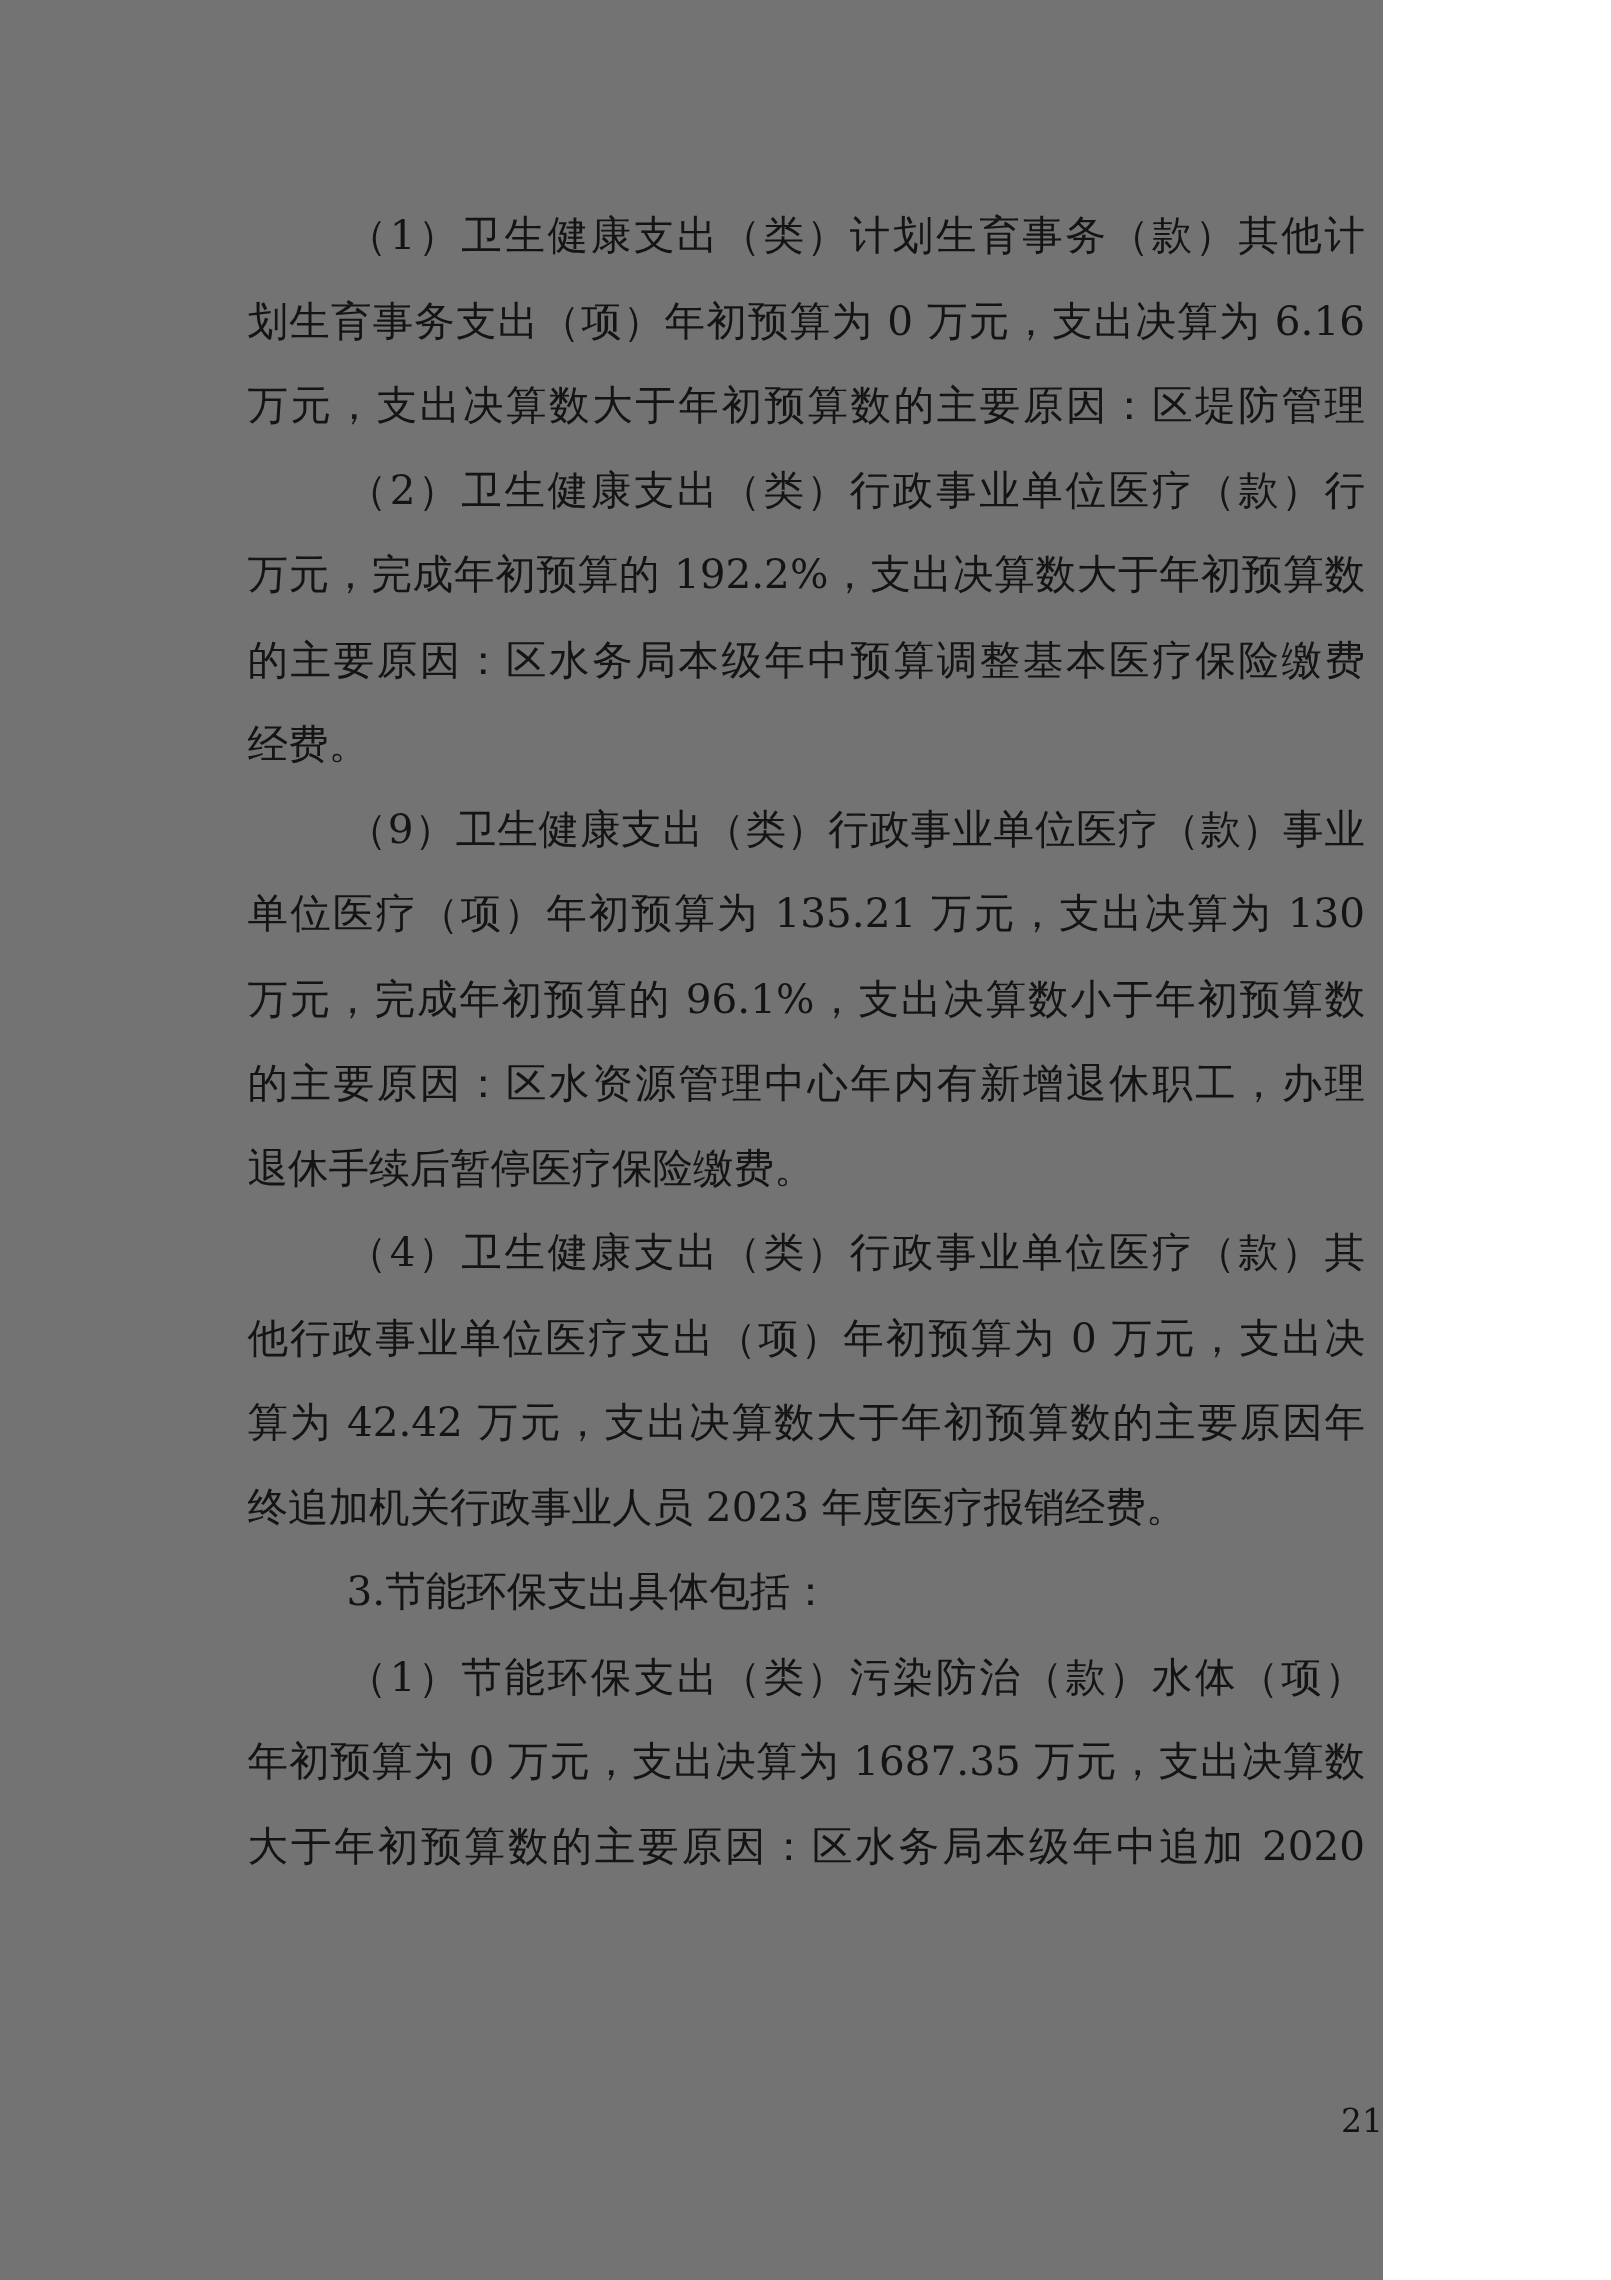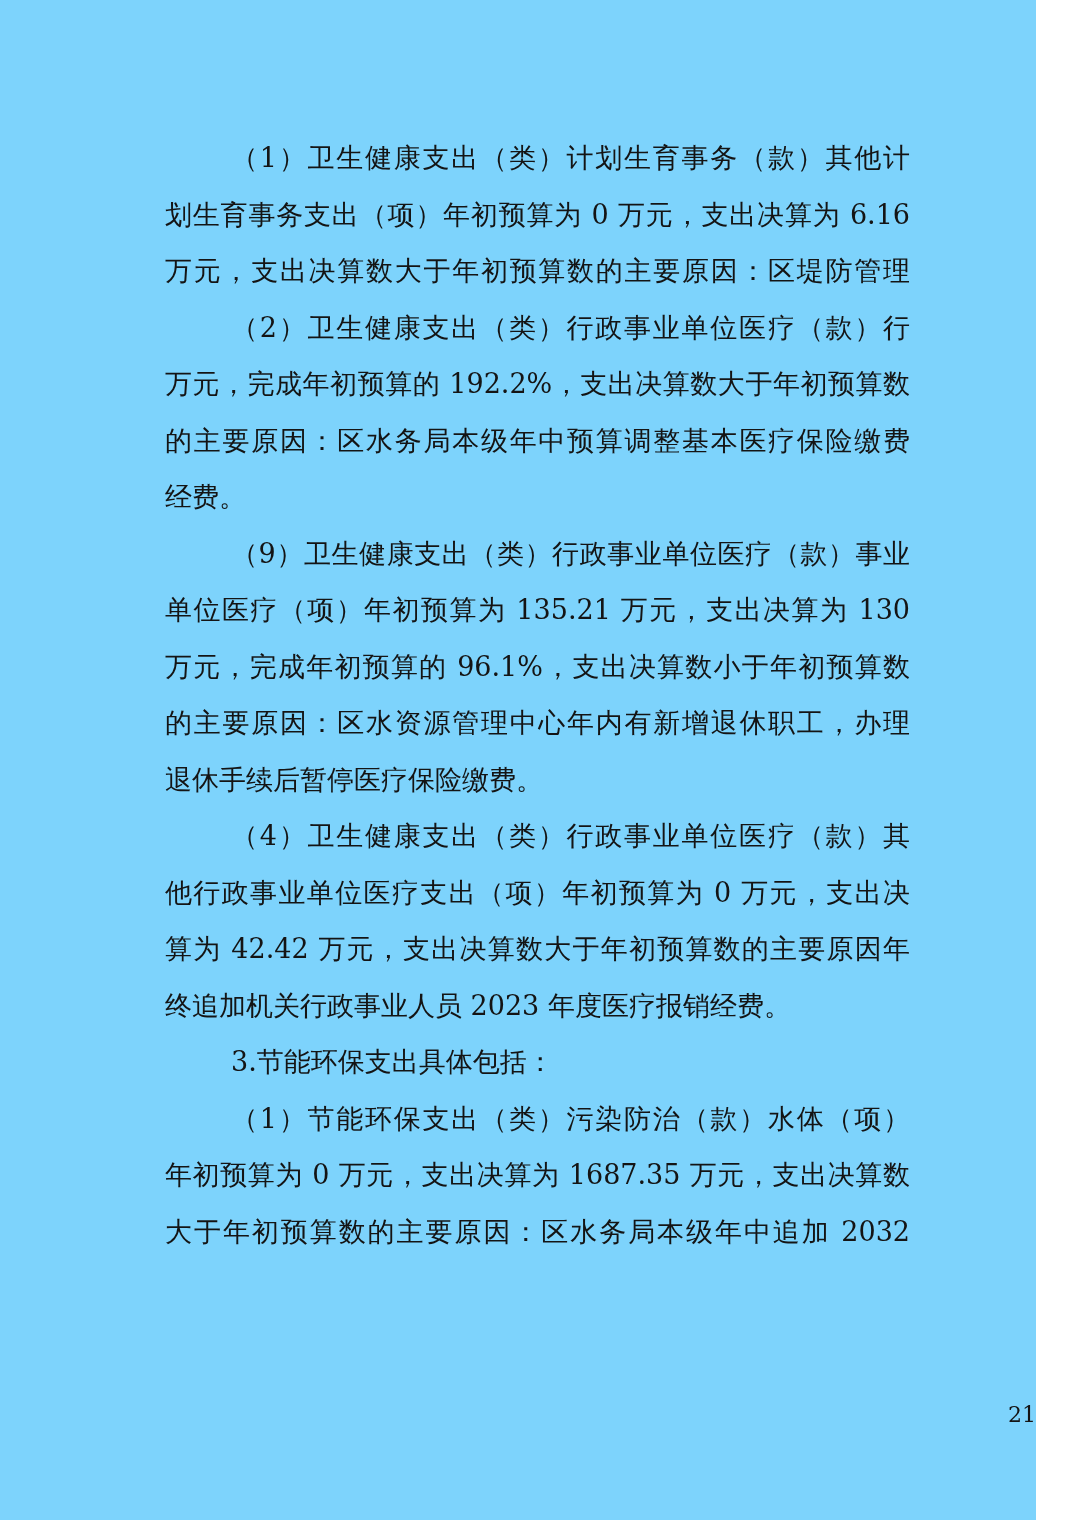--- a/index.html
+++ b/index.html
@@ -2,23 +2,23 @@
 <html><head>
 <meta charset="utf-8">
 <style>
   html, body {
     margin: 0;
     padding: 0;
     background: #ffffff;
   }
   .page {
     position: relative;
-    width: 1036px;
+    width: 922px;
     height: 1520px;
-    background: #7dd3fc;
+    background: #737373;
     color: #141414;
     font-family: "DejaVu Serif", "Liberation Serif", serif;
     overflow: hidden;
   }
   .content {
     position: absolute;
     left: 165px;
     top: 130px;
     width: 745px;
   }
@@ -86,19 +86,19 @@
       <div class="line para-end">终追加机关行政事业人员 2023 年度医疗报销经费。</div>
     </div>
 
     <div class="para">
       <div class="line indent para-end">3.节能环保支出具体包括：</div>
     </div>
 
     <div class="para">
       <div class="line indent">（1）节能环保支出（类）污染防治（款）水体（项）</div>
       <div class="line">年初预算为 0 万元，支出决算为 1687.35 万元，支出决算数</div>
-      <div class="line">大于年初预算数的主要原因：区水务局本级年中追加 2032</div>
+      <div class="line">大于年初预算数的主要原因：区水务局本级年中追加 2020</div>
     </div>
 
   </div>
 
   <div class="page-number">21</div>
 </div>
 
 </body></html>

